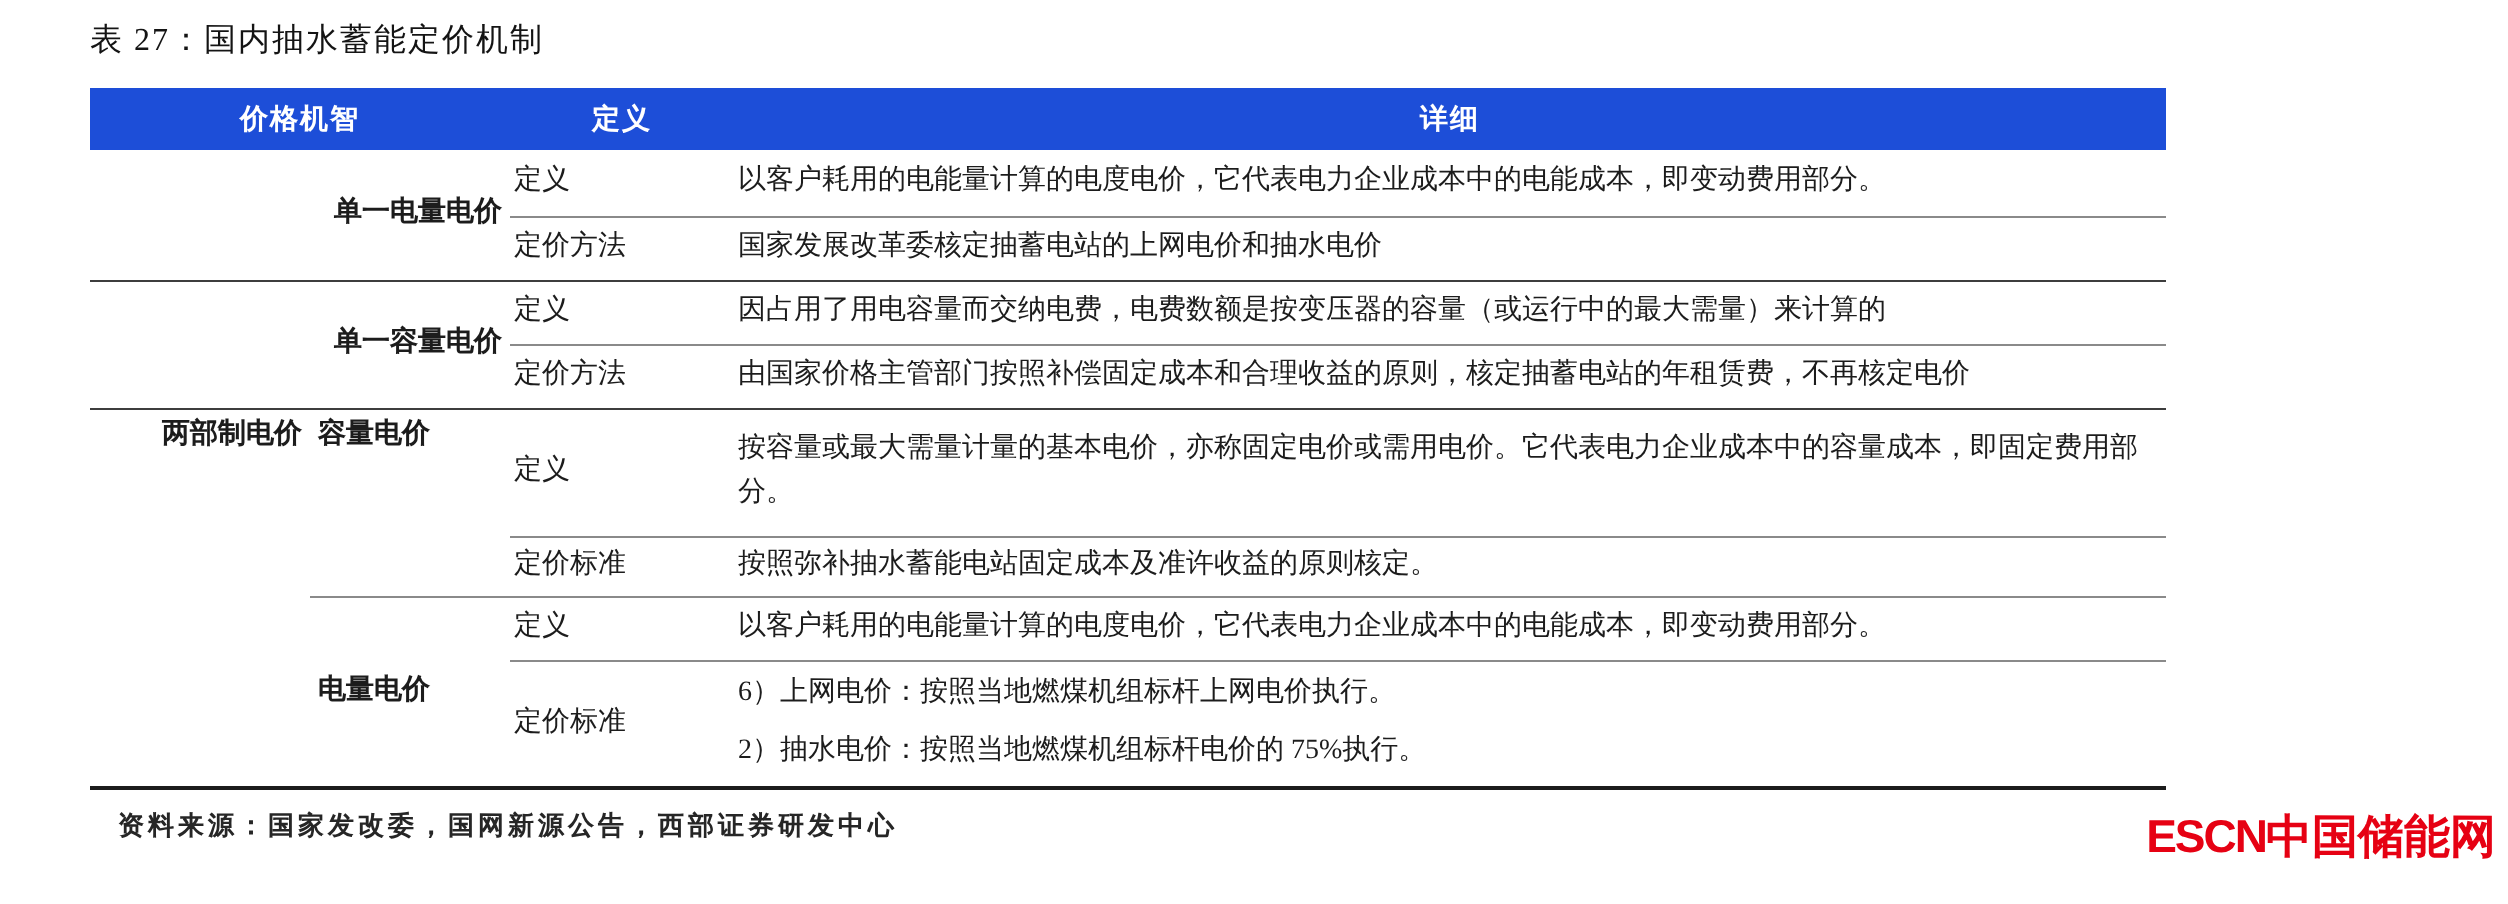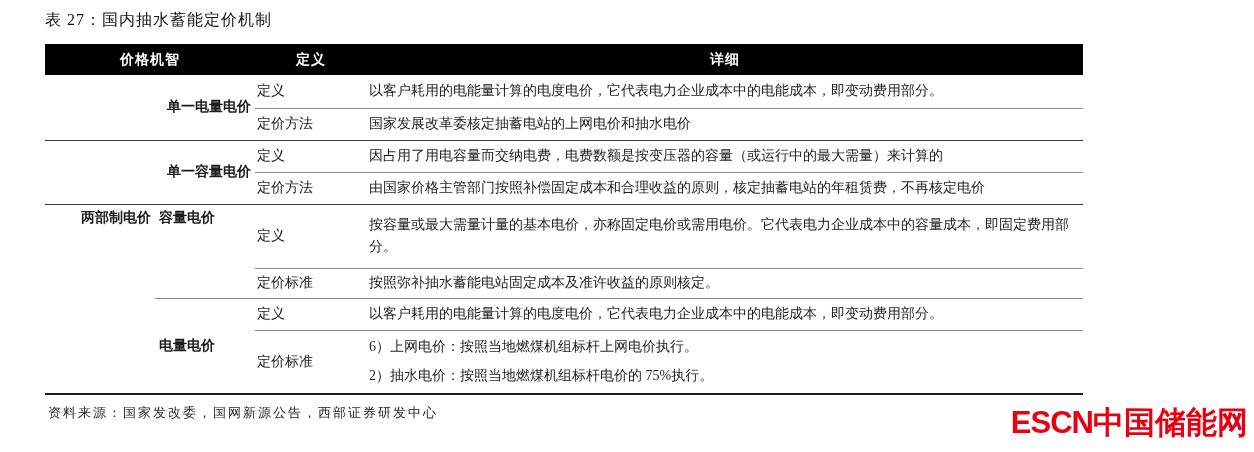--- a/index.html
+++ b/index.html
@@ -15,45 +15,45 @@
   .pricing-table{
     position:absolute;left:45px;top:44px;width:1038px;
     border-collapse:collapse;table-layout:fixed;
     border-bottom:2px solid #1c1c1c;
   }
   .pricing-table col.c1{width:110px;}
   .pricing-table col.c2{width:100px;}
   .pricing-table col.c3{width:112px;}
   .pricing-table col.c4{width:716px;}
   .pricing-table th{
-    background:#000000;color:#ffffff;font-weight:bold;font-size:14px;
+    background:#1d4ed8;color:#ffffff;font-weight:bold;font-size:14px;
     height:31px;text-align:center;padding:0;letter-spacing:1px;
   }
   .pricing-table td{
     font-size:14px;color:#1c1c1c;vertical-align:middle;
     padding:2px 4px 2px 4px;line-height:1.55;
   }
   td.group-cell{font-weight:bold;padding-left:4px;text-align:right;}
   td.sub-cell{font-weight:bold;padding-left:4px;}
   td.key-cell{padding-left:2px;}
   td.val-cell{padding-left:2px;}
   td.top-align{vertical-align:top;}
   
   tr.sep-dark > td{border-top:1px solid #3d3d3d;}
   td.sep-gray{border-top:1px solid #8a8a8a;margin-top:30px;}
   td.sep-gray2{border-top:1px solid #8a8a8a;}
   .two-line div{height:29px;display:flex;align-items:center;}
   .source-line{
-    position:absolute;left:48px;top:404px;
-    font-size:13px;color:#262626;letter-spacing:2px;
+    position:absolute;left:59px;top:404px;
+    font-size:13px;color:#262626;letter-spacing:2px;font-weight:bold;
   }
   .logo{
     position:absolute;right:6px;top:407px;
     font-family:"Liberation Sans","DejaVu Sans",sans-serif;
-    font-weight:bold;font-size:31px;color:#E60113;line-height:1;
+    font-weight:bold;font-size:23px;color:#E60113;line-height:1;
     white-space:nowrap;
   }
   .logo .latin{letter-spacing:-1px;}
   .logo .cjk{letter-spacing:0px;}
 </style>
 </head>
 <body>
 
 <div class="page-title">表 27：国内抽水蓄能定价机制</div>
 

